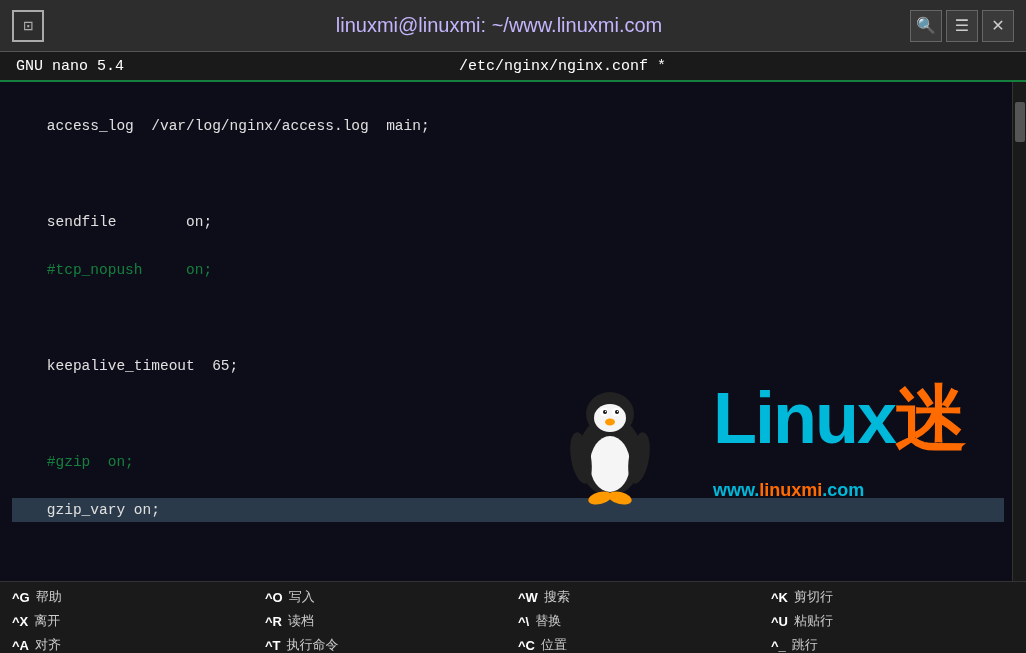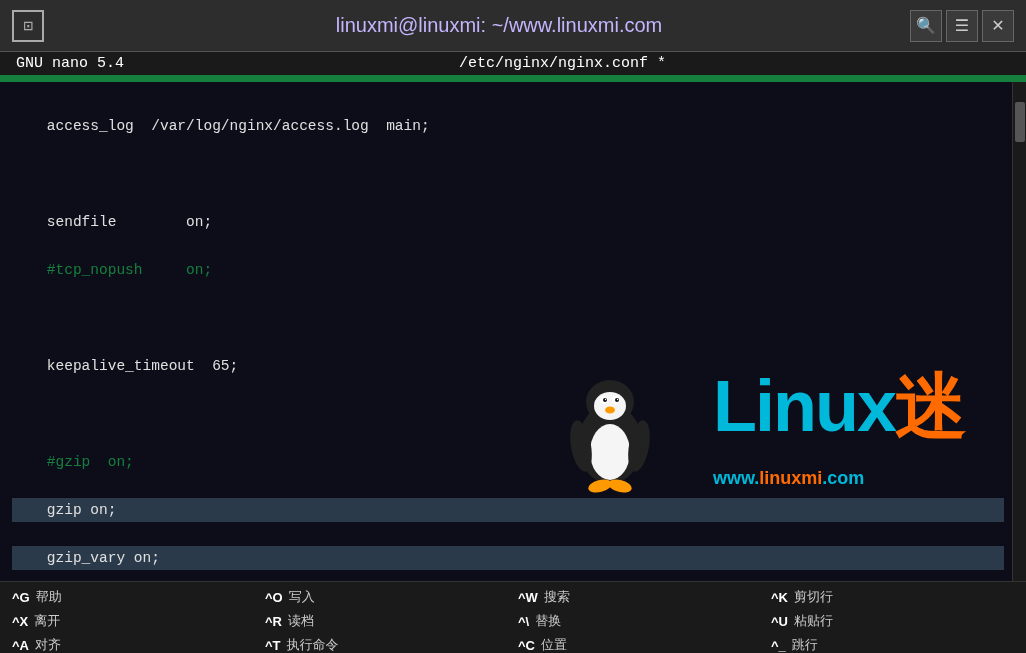--- a/index.html
+++ b/index.html
@@ -57,21 +57,21 @@
     
     .nano-header {
       background: #1a1a1a;
       color: #fff;
       padding: 4px 16px;
       font-size: 15px;
       display: flex;
       justify-content: space-between;
       height: 30px;
       align-items: center;
-      border-bottom: 7px solid #15803d;
+      border-bottom: 2px solid #15803d;
     }
 
     
     .editor-container {
       display: flex;
       background: #0d0d1a;
       height: calc(653px - 52px - 30px - 72px);
       overflow: hidden;
       position: relative;
     }
@@ -136,21 +136,21 @@
       color: #fff;
       font-weight: bold;
     }
     .footer-label {
       color: #ccc;
     }
 
     
     .watermark {
       position: absolute;
-      bottom: 72px;
+      bottom: 60px;
       right: 0;
       width: 520px;
       height: 160px;
       display: flex;
       align-items: center;
       justify-content: center;
       pointer-events: none;
       z-index: 10;
       gap: 48px;
     }
@@ -208,21 +208,20 @@
 <div class="editor-container" style="position:relative;">
   <div class="editor-content">
 <span class="line normal">    access_log  /var/log/nginx/access.log  main;</span>
 <span class="line normal"> </span>
 <span class="line normal">    sendfile        on;</span>
 <span class="line comment">    #tcp_nopush     on;</span>
 <span class="line normal"> </span>
 <span class="line normal">    keepalive_timeout  65;</span>
 <span class="line normal"> </span>
 <span class="line comment">    #gzip  on;</span>
-<span class="line highlighted">    gzip on;</span>
 <span class="line highlighted">    gzip_vary on;</span>
 
 
 
 
 
 
 
 
   </div>

